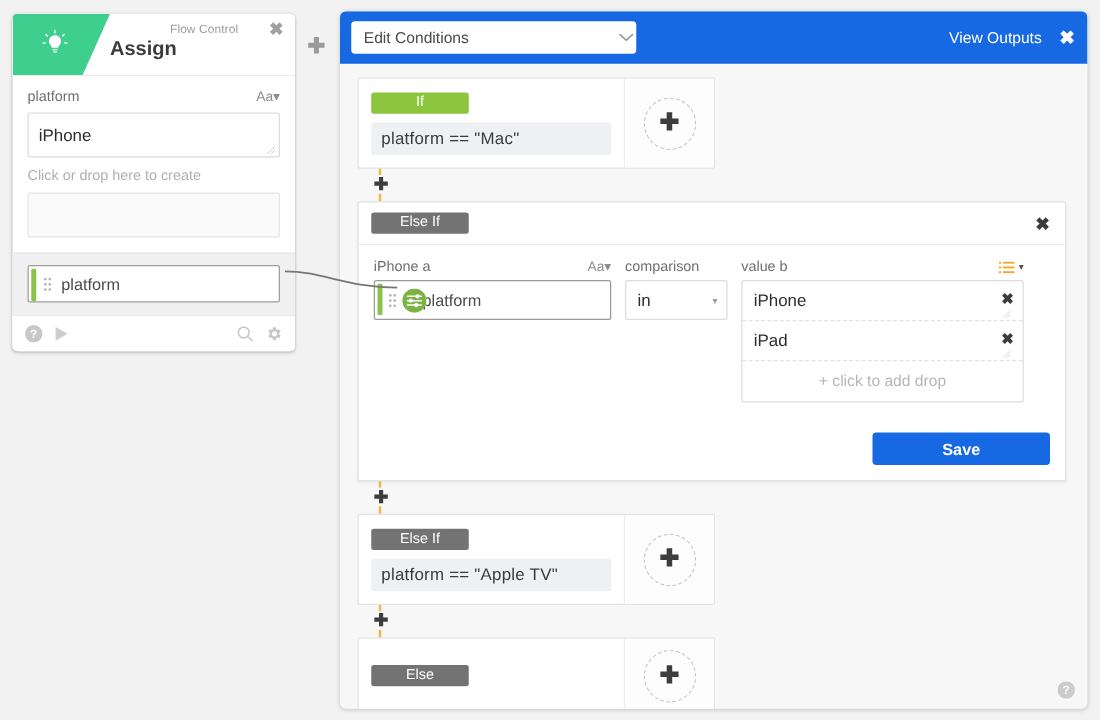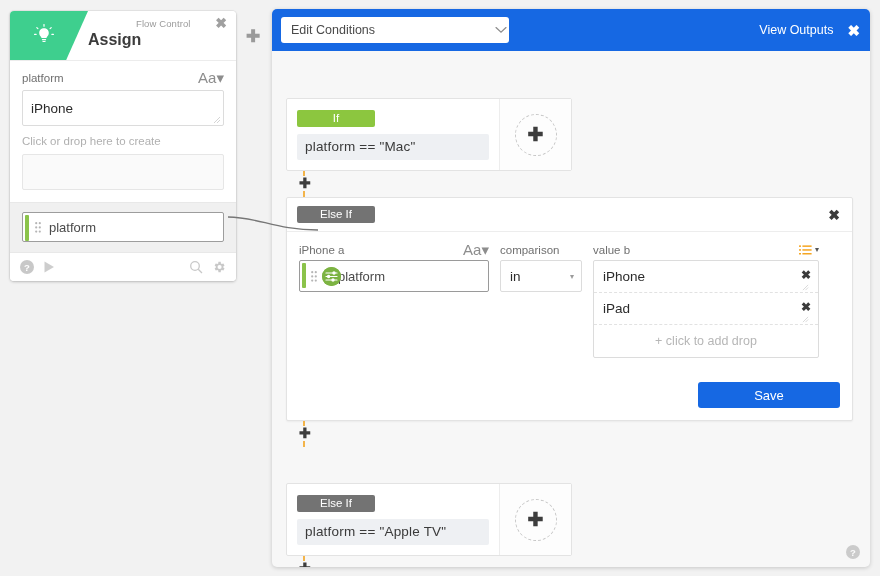--- a/index.html
+++ b/index.html
@@ -49,21 +49,21 @@
     line-height: 14px;
   }
   .node-body {
     padding: 8px 12px 12px 12px;
     border-top: 1px solid #ececec;
   }
   .field-label {
     font-size: 11.5px; color: #6f6f6f; line-height: 18px;
     display: flex; justify-content: space-between; align-items: center;
   }
-  .aa-ctl { font-size: 15px; color: #8d8d8d; cursor: pointer; margin-left: 45px; }
+  .aa-ctl { font-size: 11px; color: #8d8d8d; cursor: pointer; margin-left: 45px; }
   .field-box {
     margin-top: 3px;
     border: 1px solid #dcdcdc; border-radius: 2px;
     background: #fff;
     height: 36px;
     position: relative;
     display: flex; align-items: center;
     padding: 0 8px;
     font-size: 13.5px; color: #2b2b2b;
   }
@@ -144,21 +144,20 @@
   .cond-body { position: relative; padding: 11px 0 0 14px; }
 
   
   .cond-row {
     position: relative;
     width: 286px;
     background: #fff;
     border: 1px solid #e3e3e3;
     border-radius: 2px;
     display: flex;
-    margin-top: 36px;
   }
   .cond-row-main { flex: 1; padding: 9px 10px 10px 10px; }
   .cond-row-add {
     width: 72px; border-left: 1px solid #ededed;
     display: flex; align-items: center; justify-content: center;
     background: #fdfdfd;
   }
   .badge {
     display: inline-block; min-width: 78px; text-align: center;
     font-size: 11.5px; color: #fff; line-height: 17px;
@@ -263,21 +262,21 @@
   }
   .item-grip { position: absolute; right: 9px; bottom: 1px; width: 7px; height: 7px; opacity: .45; }
   .add-item {
     height: 32px; display: flex; align-items: center; justify-content: center;
     font-size: 12.5px; color: #b6b6b6; cursor: pointer;
   }
   .save-row { display: flex; justify-content: flex-end; margin-top: 24px; }
   .save-btn {
     width: 142px; height: 26px; background: #1668e3; border-radius: 3px;
     display: flex; align-items: center; justify-content: center;
-    color: #fff; font-size: 13px; cursor: pointer;
+    color: #fff; font-size: 13px; cursor: pointer; font-weight: bold;
   }
   .help-badge {
     position: absolute; right: 10px; bottom: 8px;
     width: 14px; height: 14px; opacity: .55;
   }
   .list-ctl { display: flex; align-items: center; gap: 3px; cursor: pointer; }
 
   
   #wire { position: absolute; left: 228px; top: 200px; pointer-events: none; }
 </style>

